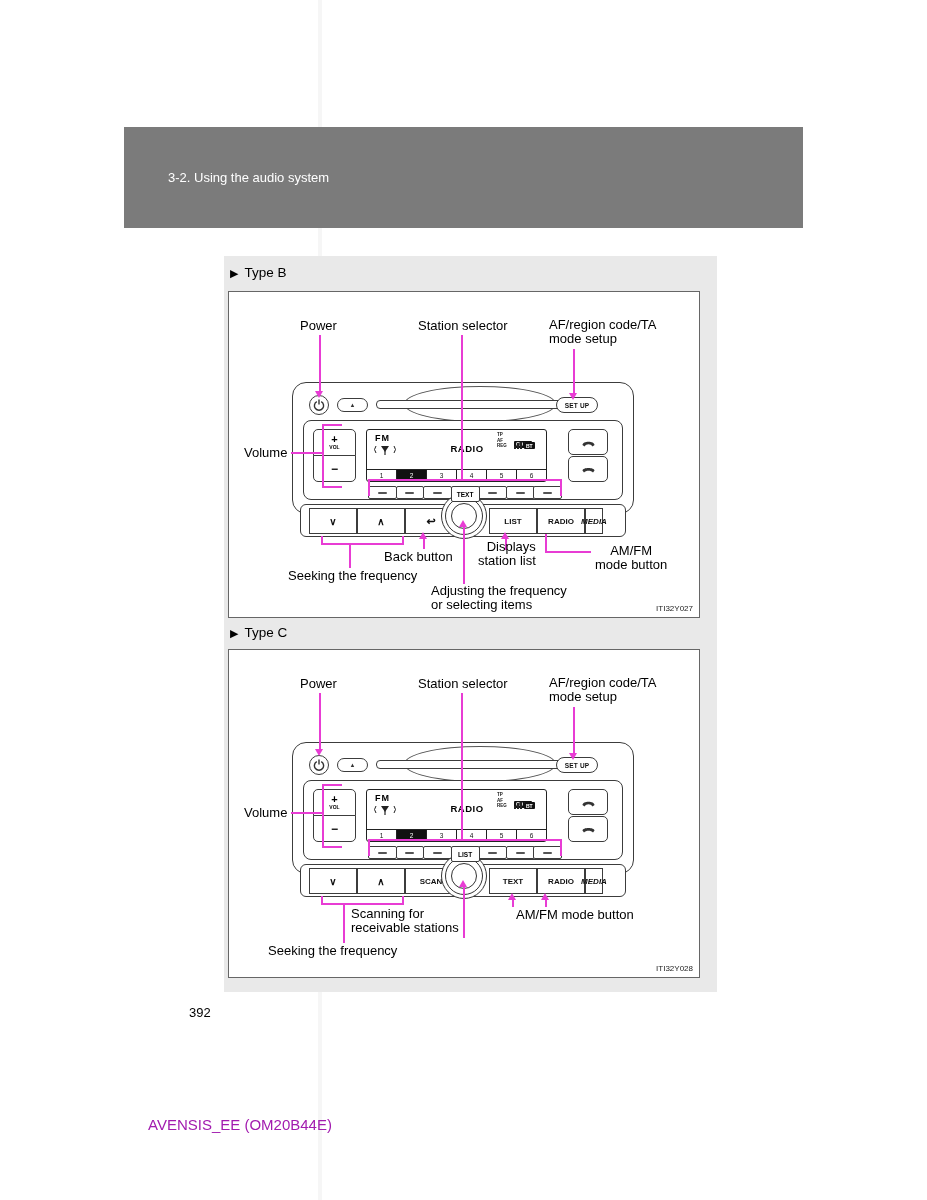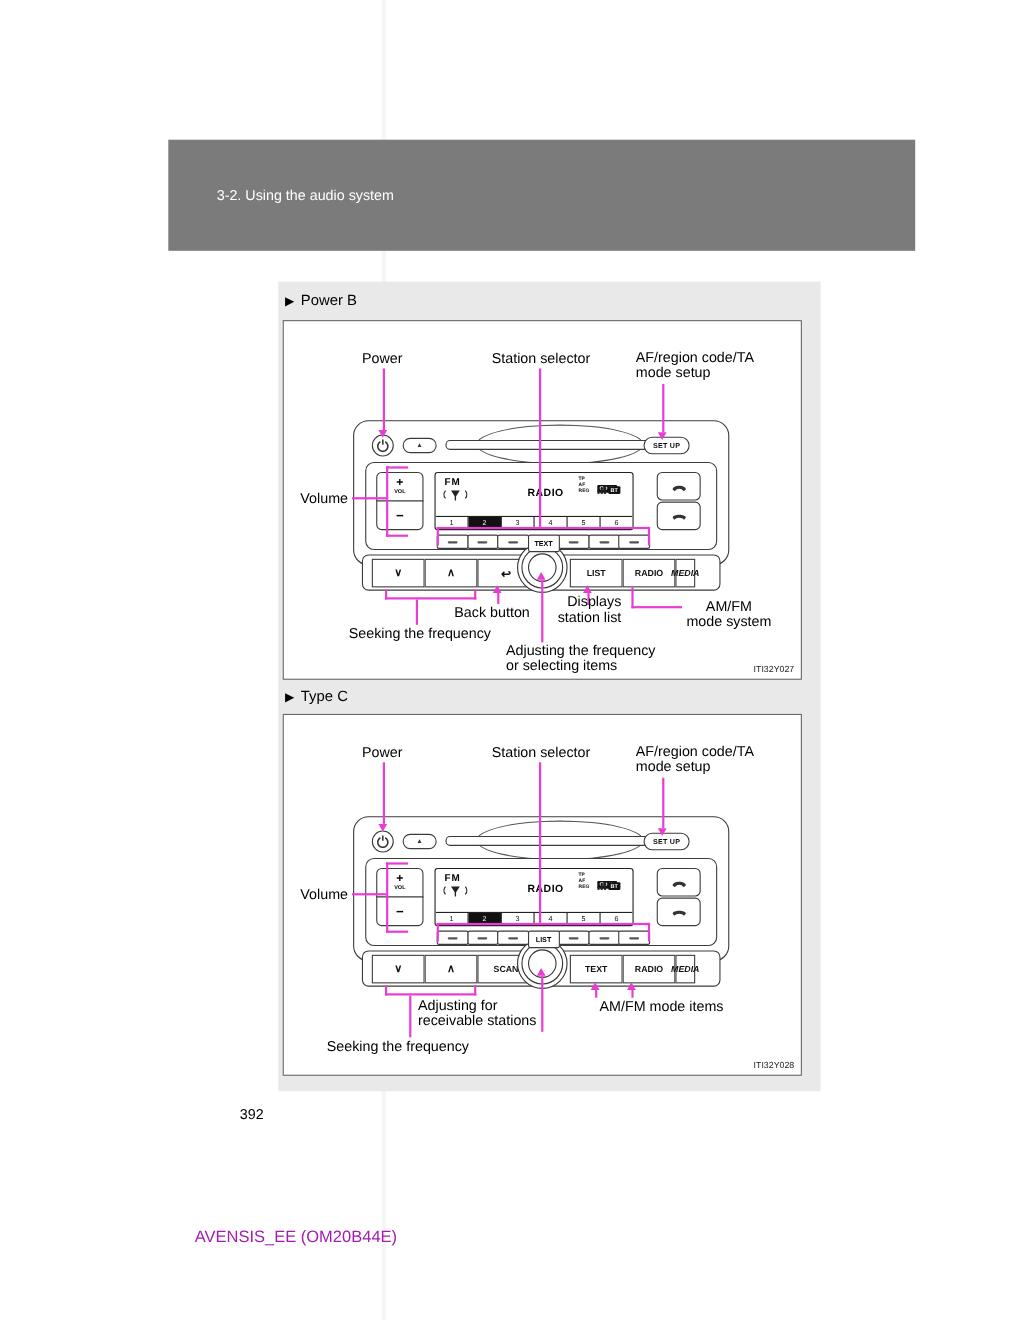--- a/index.html
+++ b/index.html
@@ -1,17 +1,17 @@
 <!DOCTYPE html>
 <html><head>
 <meta charset="utf-8">
 <style>
   * { margin:0; padding:0; box-sizing:border-box; }
   html,body { width:927px; height:1200px; background:#fff; font-family:"Liberation Sans", sans-serif; position:relative; overflow:hidden; }
-  .page { position:absolute; inset:0;margin-left:29px; }
+  .page { position:absolute; inset:0; }
 
   .scan-line { position:absolute; left:318px; top:0; width:4px; height:1200px; background:#f6f6f6; z-index:0; }
 
   .header-bar { position:absolute; left:124px; top:127px; width:679px; height:101px; background:#7b7b7b; z-index:1; }
   .header-title { position:absolute; left:44px; top:43px; color:#fff; font-size:13px; }
 
   .content-panel { position:absolute; left:224px; top:256px; width:493px; height:736px; background:#e9e9e9; z-index:1; }
 
   .type-heading { position:absolute; left:6px; font-size:13.5px; color:#000; }
   .type-heading .tri { font-size:11px; margin-right:6px; }
@@ -84,21 +84,21 @@
 <div class="page">
   <div class="scan-line"></div>
 
   <div class="header-bar">
     <div class="header-title">3-2. Using the audio system</div>
   </div>
 
   <div class="content-panel">
 
     <div class="type-heading" style="top:9px;">
-      <span class="tri">▶</span><span>Power B</span>
+      <span class="tri">▶</span><span>Type B</span>
     </div>
 
     <div class="diagram-box box-b">
 
       <div class="lbl" style="left:71px; top:26px;">Power</div>
       <div class="m-line" style="left:90px; top:43px; width:2px; height:56px;"></div>
       <div class="arrow-dn" style="left:86px; top:99px;"></div>
 
       <div class="lbl" style="left:189px; top:26px;">Station selector</div>
       <div class="m-line" style="left:232px; top:43px; width:2px; height:144px;"></div>
@@ -225,21 +225,21 @@
       <div class="m-line" style="left:276px; top:247px; width:2px; height:11px;"></div>
       <div class="lbl lbl2" style="left:249px; top:248px;text-align:right;">
         <div>Displays</div>
           <div>station list</div>
       </div>
 
       <div class="m-line" style="left:316px; top:242px; width:2px; height:19px;"></div>
       <div class="m-line" style="left:316px; top:259px; width:46px; height:2px;"></div>
       <div class="lbl lbl2" style="left:366px; top:252px;text-align:center;">
         <div>AM/FM</div>
-          <div>mode system</div>
+          <div>mode button</div>
       </div>
 
       <div class="arrow-up" style="left:230px; top:228px;"></div>
       <div class="m-line" style="left:234px; top:235px; width:2px; height:57px;"></div>
       <div class="lbl lbl2" style="left:202px; top:292px;">
         <div>Adjusting the frequency</div>
           <div>or selecting items</div>
       </div>
 
       <div class="img-id">ITI32Y027</div>
@@ -364,31 +364,31 @@
         <div class="row-btn rb-6">MEDIA</div>
         <div class="knob-outer">
             <div class="knob-mid"></div>
             <div class="knob-inner"></div>
           </div>
       </div>
 
       <div class="arrow-up" style="left:279px; top:243px;"></div>
       <div class="m-line" style="left:283px; top:250px; width:2px; height:7px;"></div>
       <div class="lbl lbl2" style="left:122px; top:257px;">
-        <div>Adjusting for</div>
+        <div>Scanning for</div>
           <div>receivable stations</div>
       </div>
 
       <div class="brk-bot" style="left:92px; top:246px; width:83px; height:9px;"></div>
       <div class="m-line" style="left:114px; top:255px; width:2px; height:38px;"></div>
       <div class="lbl" style="left:39px; top:293px;">Seeking the frequency</div>
 
       <div class="arrow-up" style="left:312px; top:243px;"></div>
       <div class="m-line" style="left:316px; top:250px; width:2px; height:7px;"></div>
-      <div class="lbl" style="left:287px; top:257px;">AM/FM mode items</div>
+      <div class="lbl" style="left:287px; top:257px;">AM/FM mode button</div>
 
       <div class="arrow-up" style="left:230px; top:230px;"></div>
       <div class="m-line" style="left:234px; top:237px; width:2px; height:51px;"></div>
 
       <div class="img-id">ITI32Y028</div>
     </div>
   </div>
 
   <div class="page-number">392</div>
   <div class="footer-code">AVENSIS_EE (OM20B44E)</div>

